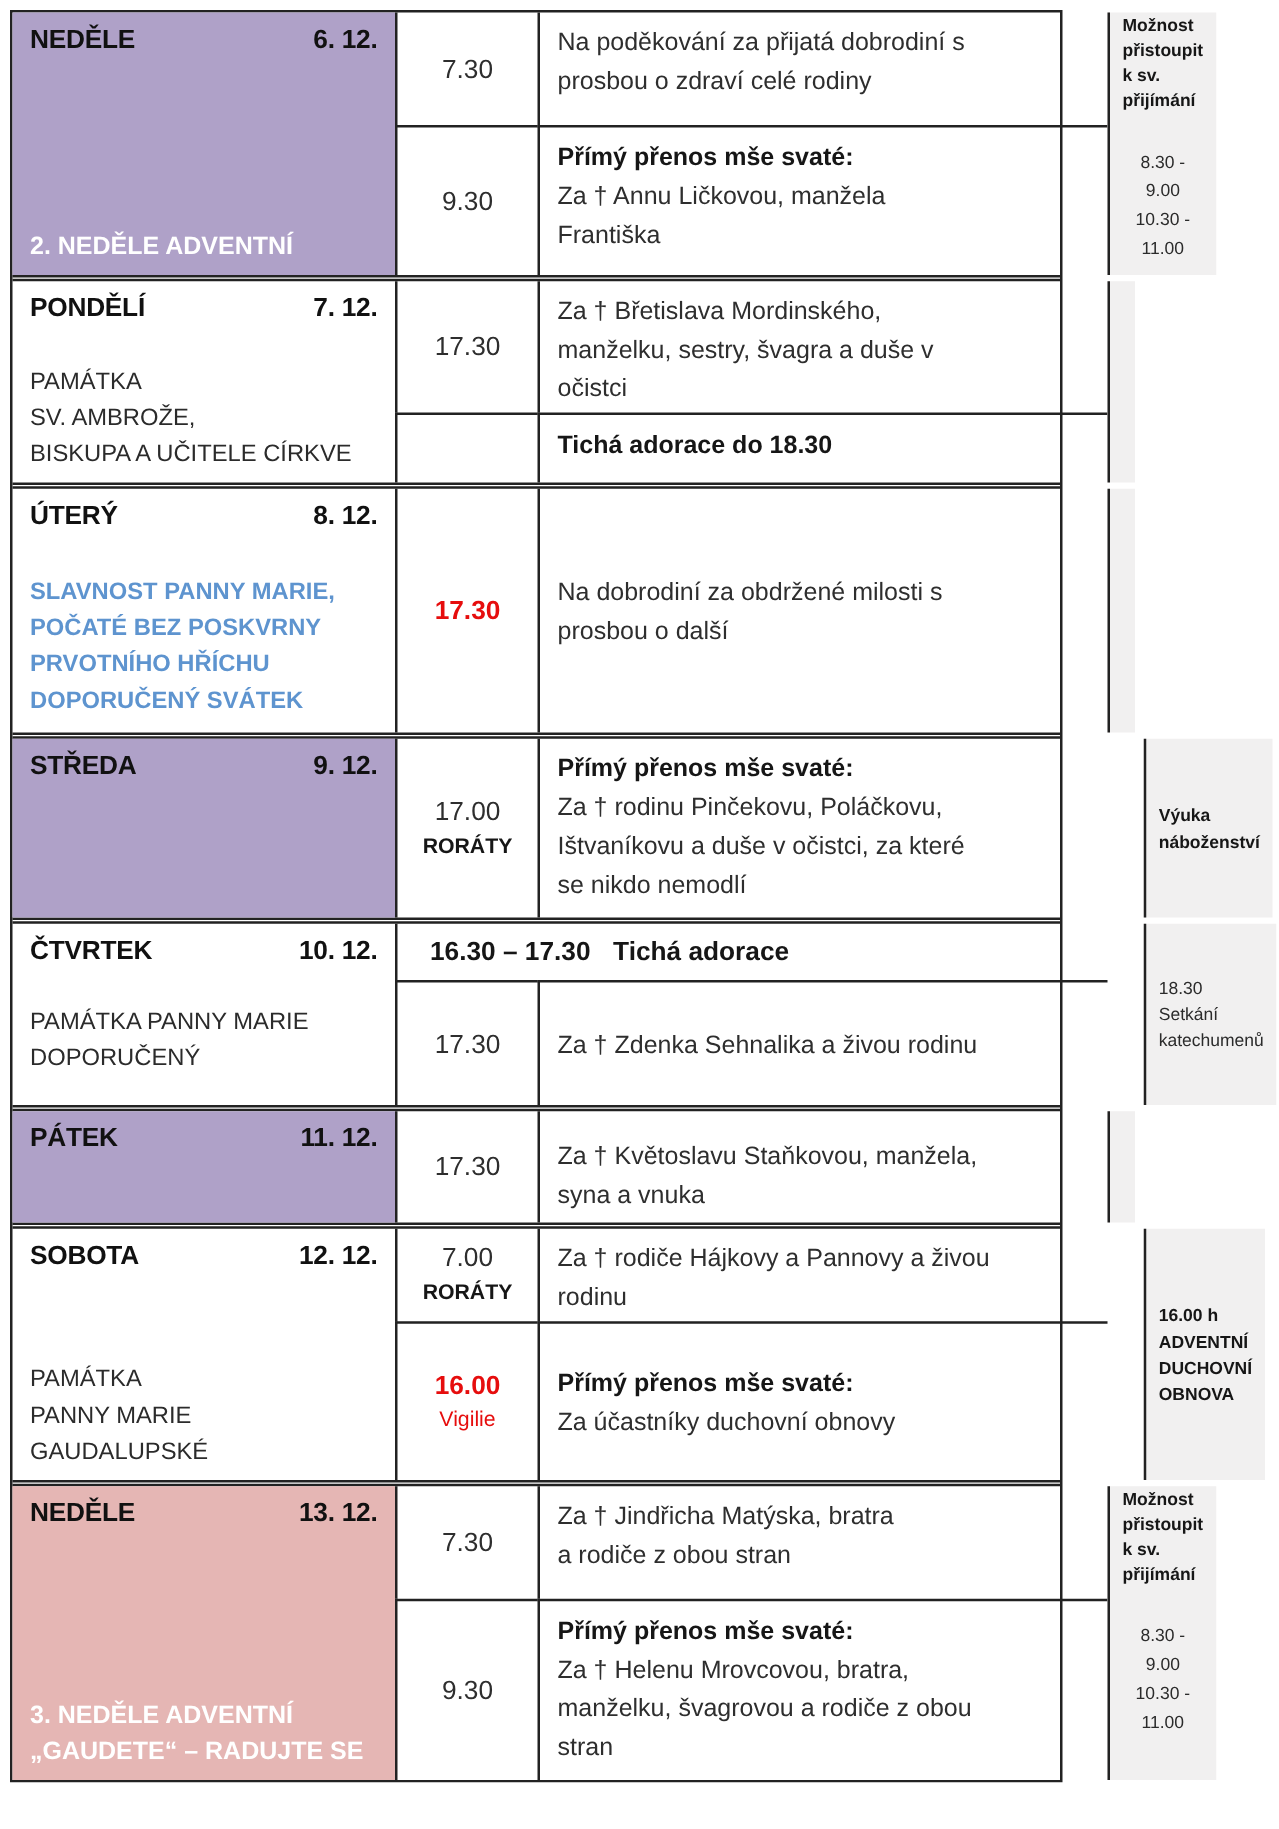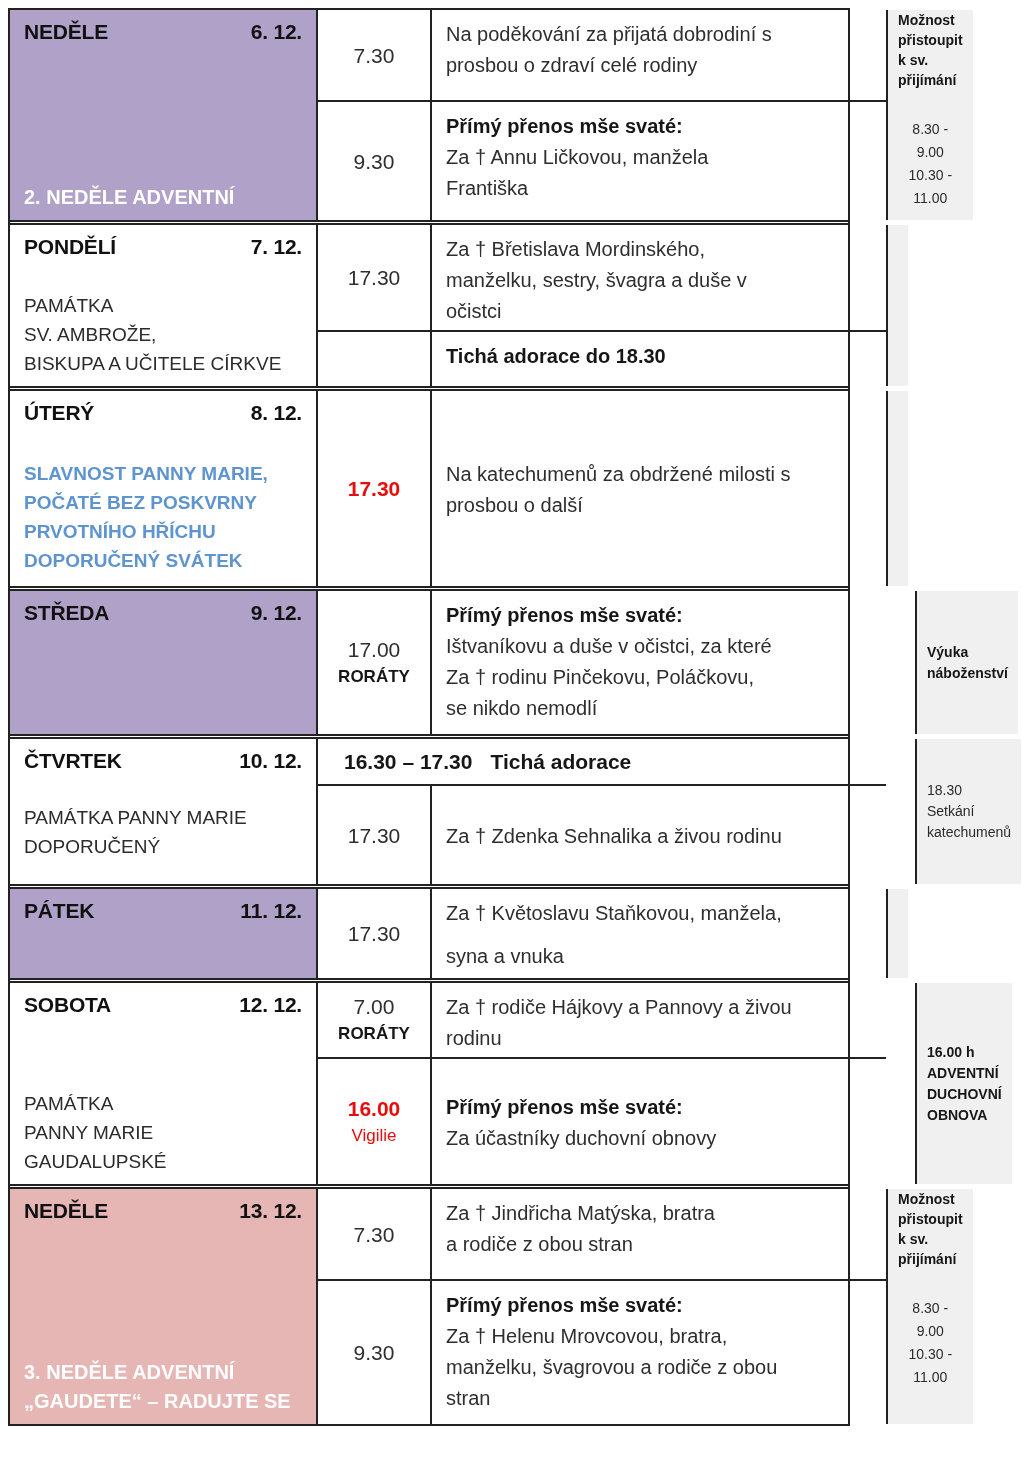--- a/index.html
+++ b/index.html
@@ -133,41 +133,41 @@
         <div>SLAVNOST PANNY MARIE,</div>
         <div>POČATÉ BEZ POSKVRNY</div>
         <div>PRVOTNÍHO HŘÍCHU</div>
         <div>DOPORUČENÝ SVÁTEK</div>
       </div>
     </div>
     <div class="time red" style="grid-row:1">
       <span class="t1">17.30</span>
     </div>
     <div class="intent" style="grid-row:1;display:flex;flex-direction:column;justify-content:center">
-      <div>Na katechumenů za obdržené milosti s</div>
+      <div>Na dobrodiní za obdržené milosti s</div>
       <div>prosbou o další</div>
     </div>
     <div class="note span1"></div>
   </div>
 
   <div class="band" style="min-height:148px;grid-template-rows:1fr;">
     <div class="day purple span1">
       <div class="day-head">
         <span>STŘEDA</span>
         <span>9. 12.</span>
       </div>
     </div>
     <div class="time" style="grid-row:1">
       <span class="t1">17.00</span>
       <span class="t2">RORÁTY</span>
     </div>
     <div class="intent" style="grid-row:1">
       <div class="b">Přímý přenos mše svaté:</div>
+      <div>Za † rodinu Pinčekovu, Poláčkovu,</div>
       <div>Ištvaníkovu a duše v očistci, za které</div>
-      <div>Za † rodinu Pinčekovu, Poláčkovu,</div>
       <div>se nikdo nemodlí</div>
     </div>
     <div class="note center bold span1">
       <div>Výuka</div>
       <div>náboženství</div>
     </div>
   </div>
 
   <div class="band" style="min-height:150px;grid-template-rows:45px auto;">
     <div class="day span2">
@@ -200,21 +200,21 @@
   <div class="band" style="min-height:94px;grid-template-rows:1fr;">
     <div class="day purple span1">
       <div class="day-head">
         <span>PÁTEK</span>
         <span>11. 12.</span>
       </div>
     </div>
     <div class="time" style="grid-row:1">
       <span class="t1">17.30</span>
     </div>
-    <div class="intent" style="grid-row:1;display:flex;flex-direction:column;justify-content:space-between">
+    <div class="intent" style="grid-row:1;display:flex;flex-direction:column;justify-content:flex-end">
       <div>Za † Květoslavu Staňkovou, manžela,</div>
       <div>syna a vnuka</div>
     </div>
     <div class="note span1"></div>
   </div>
 
   <div class="band" style="min-height:205px;grid-template-rows:74px auto;">
     <div class="day span2">
       <div class="day-head">
         <span>SOBOTA</span>

